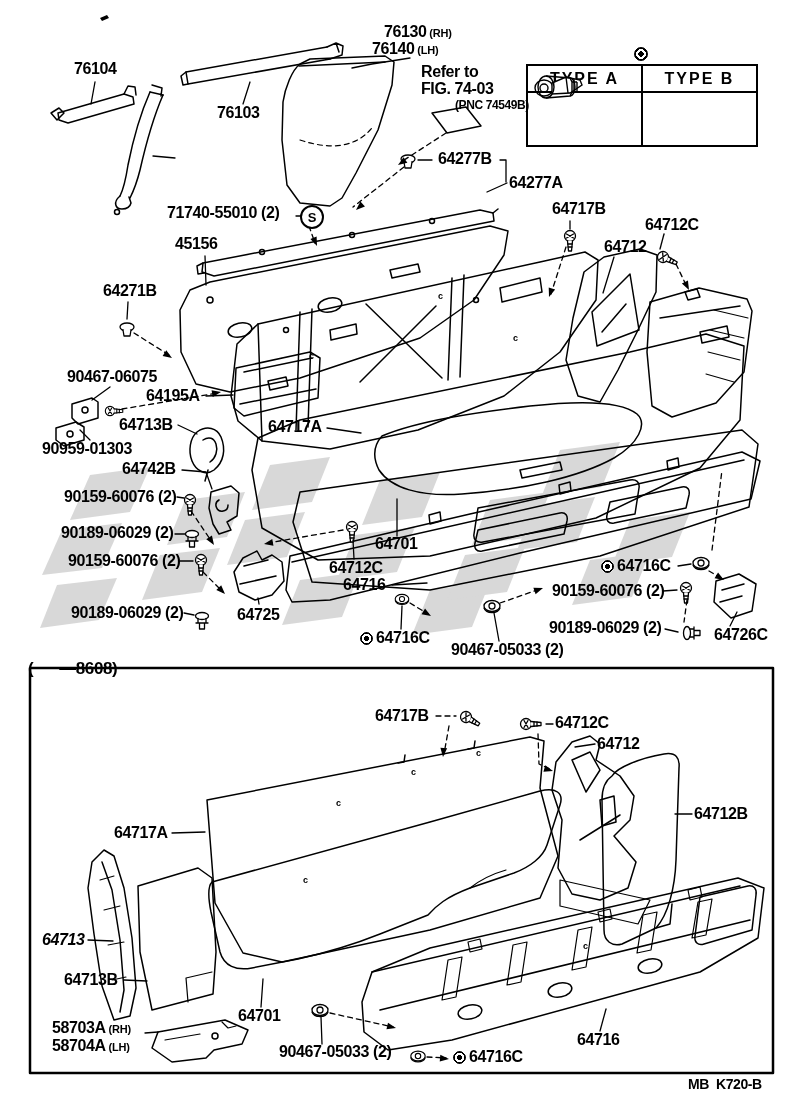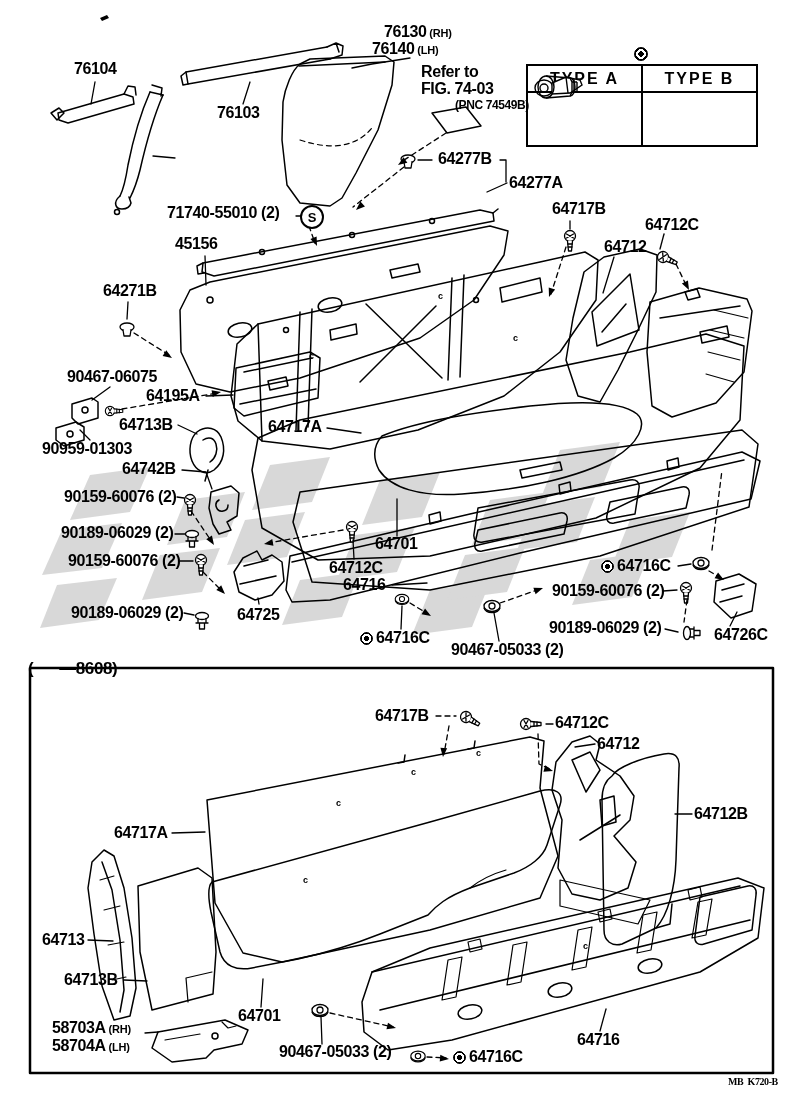--- a/index.html
+++ b/index.html
@@ -432,29 +432,29 @@
       <div class="plabel" style="left: 549px; top: 620px;">90189-06029 (2)</div>
       <div class="plabel" style="left: 714px; top: 627px;">64726C</div>
       <div class="plabel" style="left: 360px; top: 630px;"><span class="donut"></span>64716C</div>
       <div class="plabel" style="left: 451px; top: 642px;">90467-05033 (2)</div>
       <div class="plabel" style="left: 28px; top: 644px; font-size: 17px; margin-top: 16px;">(      —8608)</div>
       <div class="plabel" style="left: 375px; top: 708px;">64717B</div>
       <div class="plabel" style="left: 555px; top: 715px;">64712C</div>
       <div class="plabel" style="left: 597px; top: 736px;">64712</div>
       <div class="plabel" style="left: 694px; top: 806px;">64712B</div>
       <div class="plabel" style="left: 114px; top: 825px;">64717A</div>
-      <div class="plabel" style="left: 42px; top: 932px;">64713</div>
+      <div class="plabel" style="left: 42px; top: 932px; font-style: italic;">64713</div>
       <div class="plabel" style="left: 64px; top: 972px;">64713B</div>
       <div class="plabel" style="left: 52px; top: 1020px;">58703A<span class="sub"> (RH)</span></div>
       <div class="plabel" style="left: 52px; top: 1038px;">58704A<span class="sub"> (LH)</span></div>
       <div class="plabel" style="left: 238px; top: 1008px;">64701</div>
       <div class="plabel" style="left: 279px; top: 1044px;">90467-05033 (2)</div>
       <div class="plabel" style="left: 577px; top: 1032px;">64716</div>
       <div class="plabel" style="left: 453px; top: 1049px;"><span class="donut"></span>64716C</div>
-      <div class="plabel" style="left: 728px; top: 1077px; font-size: 10px; font-family: Liberation Serif, serif;">MB  K720-B</div>
+      <div class="plabel" style="left: 688px; top: 1077px; font-size: 14px;">MB  K720-B</div>
       <span class="cmark" style="left: 438px; top: 291px;">c</span>
       <span class="cmark" style="left: 513px; top: 333px;">c</span>
       <span class="cmark" style="left: 309px; top: 351px;">c</span>
       <span class="cmark" style="left: 336px; top: 798px;">c</span>
       <span class="cmark" style="left: 411px; top: 767px;">c</span>
       <span class="cmark" style="left: 476px; top: 748px;">c</span>
       <span class="cmark" style="left: 303px; top: 875px;">c</span>
       <span class="cmark" style="left: 583px; top: 941px;">c</span>
     </div>
 

